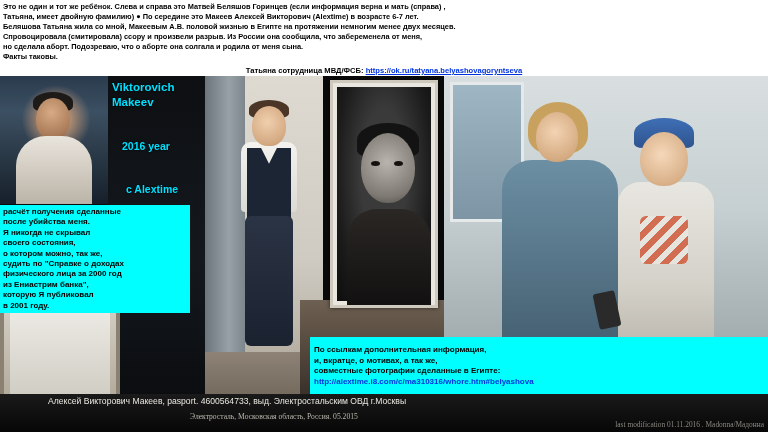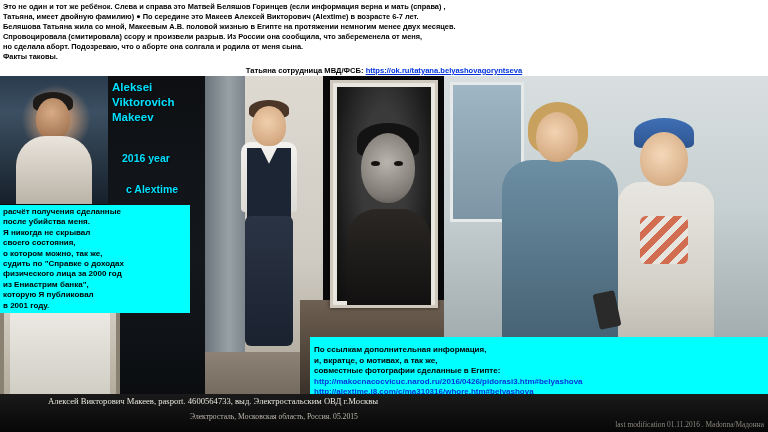--- a/index.html
+++ b/index.html
@@ -85,21 +85,21 @@
     left: 112px; top: 80px;
     width: 96px;
     color: #00e0ff;
     font-size: 11.5px;
     line-height: 15px;
     font-weight: bold;
     text-shadow: 0 0 2px #000;
   }
   #name-year {
     position: absolute;
-    left: 122px; top: 152px;
+    left: 122px; top: 140px;
     color: #00e0ff;
     font-size: 10.5px;
     font-weight: bold;
     text-shadow: 0 0 2px #000;
   }
   #name-alextime {
     position: absolute;
     left: 126px; top: 183px;
     color: #00e0ff;
     font-size: 10.5px;
@@ -302,21 +302,21 @@
   #bottom-bar {
     position: absolute;
     left: 0; bottom: 0; width: 768px; height: 38px;
     background: linear-gradient(180deg, #1a1a1a, #070707);
   }
   #passport-line {
     position: absolute;
     left: 48px; top: 396px;
     color: #e9e6df;
     font-size: 8.6px;
-    font-family: Liberation Serif, serif;
+    font-family: Liberation Sans, sans-serif;
     white-space: nowrap;
     text-align: right;
   }
   #passport-line2 {
     position: absolute;
     left: 190px; top: 412px;
     color: #bdb8ae;
     font-size: 7.6px;
     font-family: "Liberation Serif", serif;
     white-space: nowrap;
@@ -390,21 +390,20 @@
     <p>Спровоцировала (смитировала) ссору и произвели разрыв. Из России она сообщила, что забеременела от меня,</p>
     <p>но сделала аборт. Подозреваю, что о аборте она солгала и родила от меня сына.</p>
     <p>Факты таковы.</p>
     <div class="top-link-line">
       <span class="lbl">Татьяна сотрудница МВД/ФСБ:</span>
       <span class="url">https://ok.ru/tatyana.belyashovagoryntseva</span>
     </div>
   </div>
 
   <div id="name-caption">
-    <div>Aleksei</div>
     <div>Viktorovich</div>
     <div>Makeev</div>
   </div>
   <div id="name-year">2016 year</div>
   <div id="name-alextime">c Alextime</div>
 
   <div id="motive-box">
     <p>расчёт получения сделанные</p>
     <p>после убийства меня.</p>
     <p>Я никогда не скрывал</p>
@@ -414,21 +413,20 @@
     <p>физического лица за 2000 год</p>
     <p>из Ениастрим банка",</p>
     <p>которую Я публиковал</p>
     <p>в 2001 году.</p>
   </div>
 
   <div id="links-box">
     <p>По ссылкам дополнительная информация,</p>
     <p>и, вкратце, о мотивах, а так же,</p>
     <p>совместные фотографии сделанные в Египте:</p>
-    <p class="url">http://makocnacocvicuc.narod.ru/2016/0426/pidorasi3.htm#belyashova</p>
     <p class="url">http://alextime.i8.com/c/ma310316/whore.htm#belyashova</p>
   </div>
 
   <div id="bottom-bar"></div>
   <div id="passport-line">Алексей Викторович Макеев, pasport. 4600564733, выд. Электростальским ОВД г.Москвы</div>
   <div id="passport-line2">Электросталь, Московская область, Россия. 05.2015</div>
   <div id="modification-line">last modification 01.11.2016 . Madonna/Мадонна</div>
 
 </div>
 

